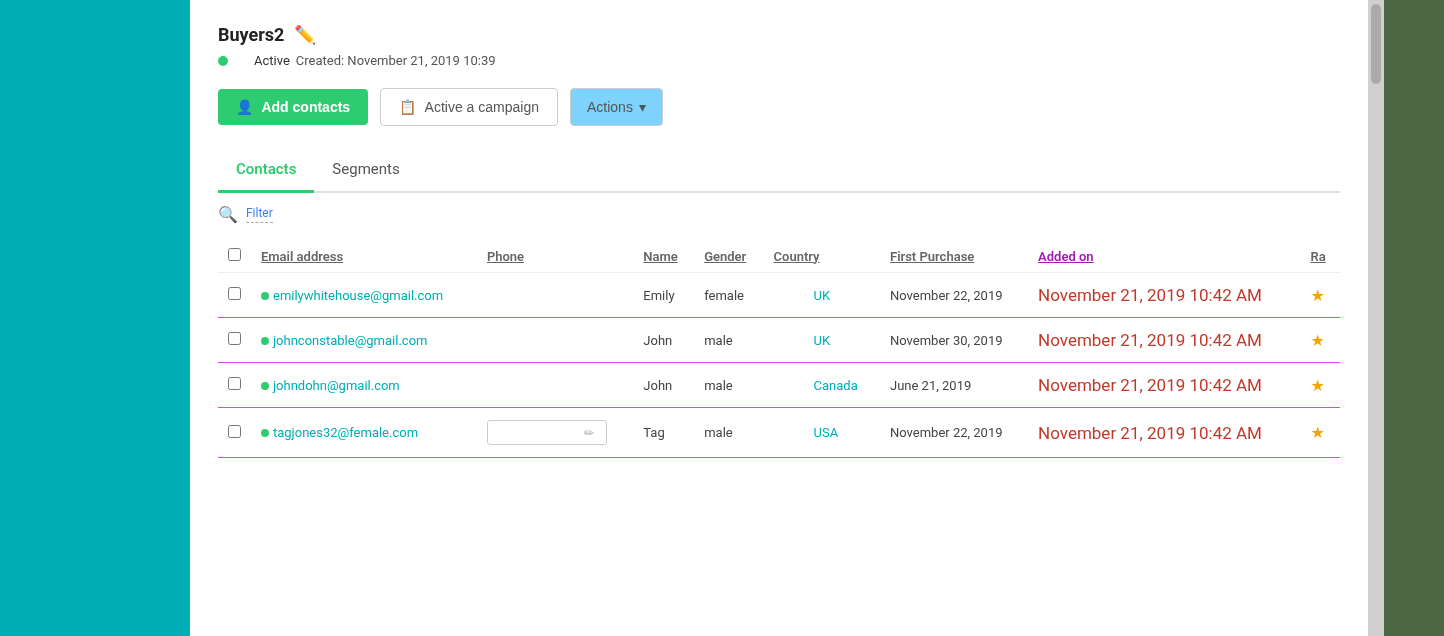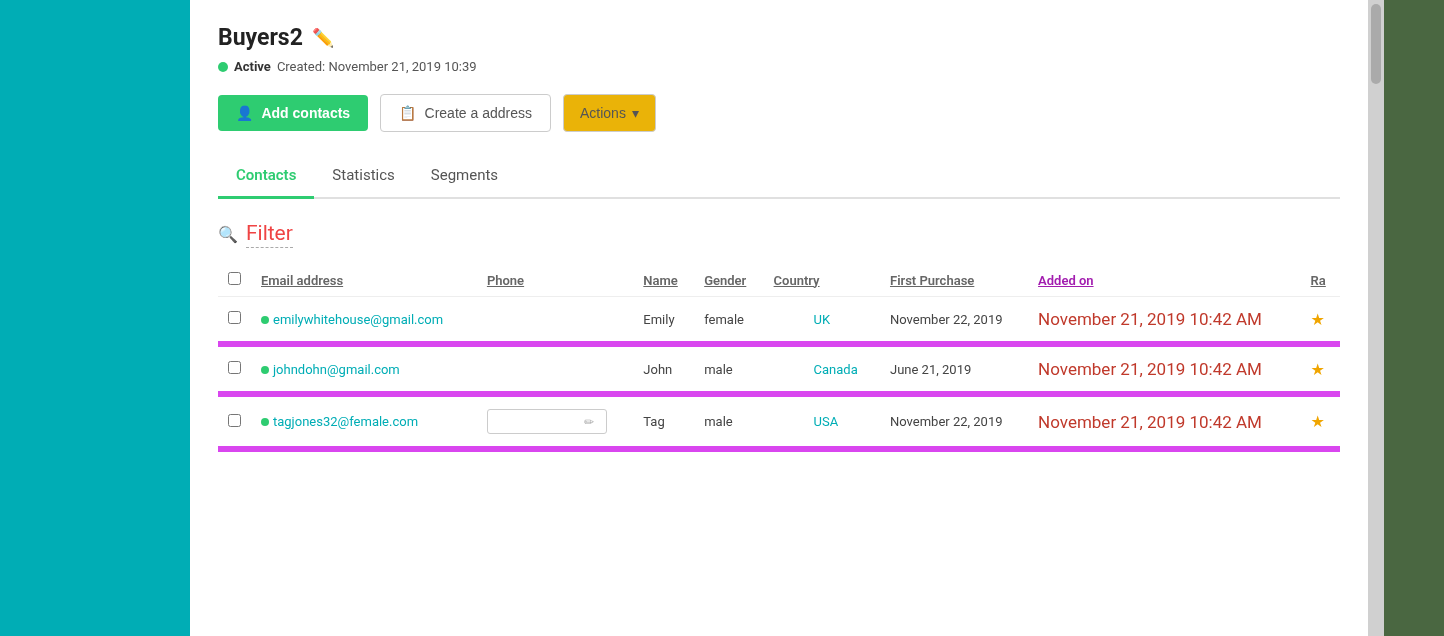--- a/index.html
+++ b/index.html
@@ -48,21 +48,21 @@
       flex-shrink: 0;
     }
 
     .page-title {
       display: flex;
       align-items: center;
       gap: 10px;
       margin-bottom: 8px;
     }
     .page-title h1 {
-      font-size: 23px;
+      font-size: 18px;
       font-weight: 700;
       color: #222;
     }
     .edit-icon {
       color: #5bc0de;
       font-size: 18px;
       cursor: pointer;
     }
 
     .status-line {
@@ -74,22 +74,23 @@
       color: #555;
     }
     .status-dot {
       width: 10px;
       height: 10px;
       border-radius: 50%;
       background: #2ecc71;
       display: inline-block;
     }
     .status-active {
-      font-weight: 700;
+      font-weight: 400;
       color: #333;
+      margin-left: 20px;
     }
 
     .toolbar {
       display: flex;
       align-items: center;
       gap: 12px;
       margin-bottom: 24px;
     }
 
     .btn-add-contacts {
@@ -113,36 +114,36 @@
       padding: 10px 18px;
       border-radius: 4px;
       font-size: 14px;
       cursor: pointer;
       display: flex;
       align-items: center;
       gap: 8px;
     }
 
     .btn-actions {
-      background: #eab308;
+      background: #7dd3fc;
       color: #555;
       border: 1px solid #ccc;
       padding: 10px 16px;
       border-radius: 4px;
       font-size: 14px;
       cursor: pointer;
       display: flex;
       align-items: flex-end;
       gap: 6px;
     }
 
     .tabs {
       display: flex;
       border-bottom: 2px solid #e0e0e0;
-      margin-bottom: 22px;
+      margin-bottom: 12px;
       gap: 0;
     }
     .tab {
       padding: 10px 18px 12px;
       font-size: 15px;
       cursor: pointer;
       color: #555;
       border-bottom: 3px solid transparent;
       margin-bottom: -2px;
     }
@@ -156,22 +157,22 @@
       display: flex;
       align-items: center;
       gap: 8px;
       margin-bottom: 16px;
     }
     .filter-icon {
       color: #888;
       font-size: 16px;
     }
     .filter-text {
-      font-size: 21px;
-      color: #ef4444;
+      font-size: 12px;
+      color: #3b82f6;
       border-bottom: 1px dashed #aaa;
       padding-bottom: 2px;
       text-align: right;
     }
 
     table {
       width: 100%;
       border-collapse: collapse;
       font-size: 13px;
     }
@@ -180,21 +181,21 @@
       padding: 8px 10px;
       color: #666;
       font-weight: 600;
       font-size: 13px;
       border-bottom: 1px solid #eee;
       text-decoration: underline;
     }
     thead th.teal { color: #a21caf; }
 
     tbody tr {
-      border-bottom: 6px solid #d946ef;
+      border-bottom: 1px solid #d946ef;
     }
 
     tbody td {
       padding: 12px 10px;
       vertical-align: middle;
       color: #444;
     }
 
     .email-link { color: #00adb5; text-decoration: none; }
 
@@ -254,34 +255,31 @@
     <span>Created: November 21, 2019 10:39</span>
   </div>
 
   <div class="toolbar">
     <button class="btn-add-contacts">
       <span>👤</span>
       <span>Add contacts</span>
     </button>
     <button class="btn-campaign">
       <span>📋</span>
-      <span>Create a address</span>
+      <span>Active a campaign</span>
     </button>
     <button class="btn-actions">
       <span>Actions</span>
       <span>▾</span>
     </button>
   </div>
 
   <div class="tabs">
     <div class="tab active">
       <span>Contacts</span>
-    </div>
-    <div class="tab">
-      <span>Statistics</span>
     </div>
     <div class="tab">
       <span>Segments</span>
     </div>
   </div>
 
   <div class="filter-row">
     <span class="filter-icon">🔍</span>
     <span class="filter-text">Filter</span>
   </div>
@@ -320,20 +318,31 @@
     </thead>
     <tbody id="table-body">
     <tr>
           <td class="checkbox-cell"><input type="checkbox" style=""></td>
           <td><span class="online-dot"></span><a class="email-link" href="#">emilywhitehouse@gmail.com</a></td>
           <td></td>
           <td>Emily</td>
           <td>female</td>
           <td><a class="country-link" href="#">UK</a></td>
           <td>November 22, 2019</td>
+          <td><span class="added-date">November 21, 2019 10:42 AM</span></td>
+          <td><span class="star">★</span></td>
+        </tr>
+        <tr>
+          <td class="checkbox-cell"><input type="checkbox" style=""></td>
+          <td><span class="online-dot"></span><a class="email-link" href="#">johnconstable@gmail.com</a></td>
+          <td></td>
+          <td>John</td>
+          <td>male</td>
+          <td><a class="country-link" href="#">UK</a></td>
+          <td>November 30, 2019</td>
           <td><span class="added-date">November 21, 2019 10:42 AM</span></td>
           <td><span class="star">★</span></td>
         </tr>
         <tr>
           <td class="checkbox-cell"><input type="checkbox" style=""></td>
           <td><span class="online-dot"></span><a class="email-link" href="#">johndohn@gmail.com</a></td>
           <td></td>
           <td>John</td>
           <td>male</td>
           <td><a class="country-link" href="#">Canada</a></td>

